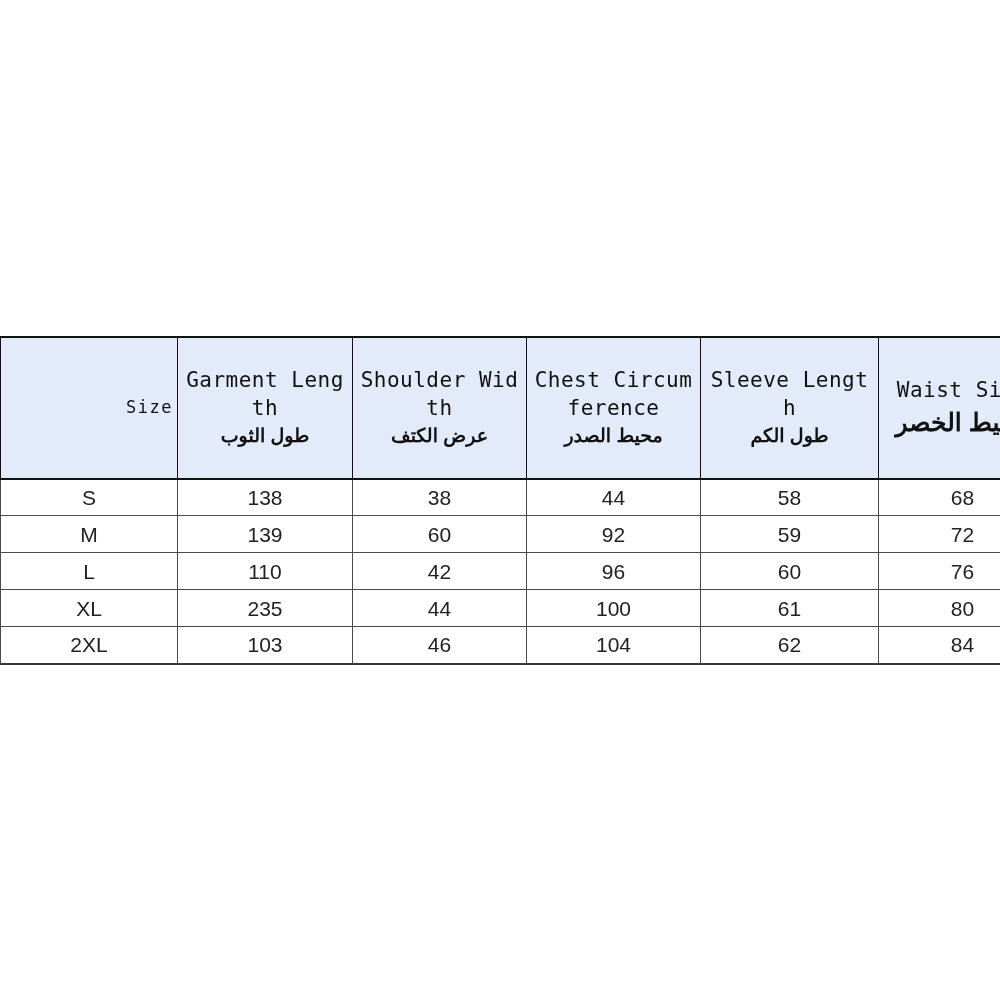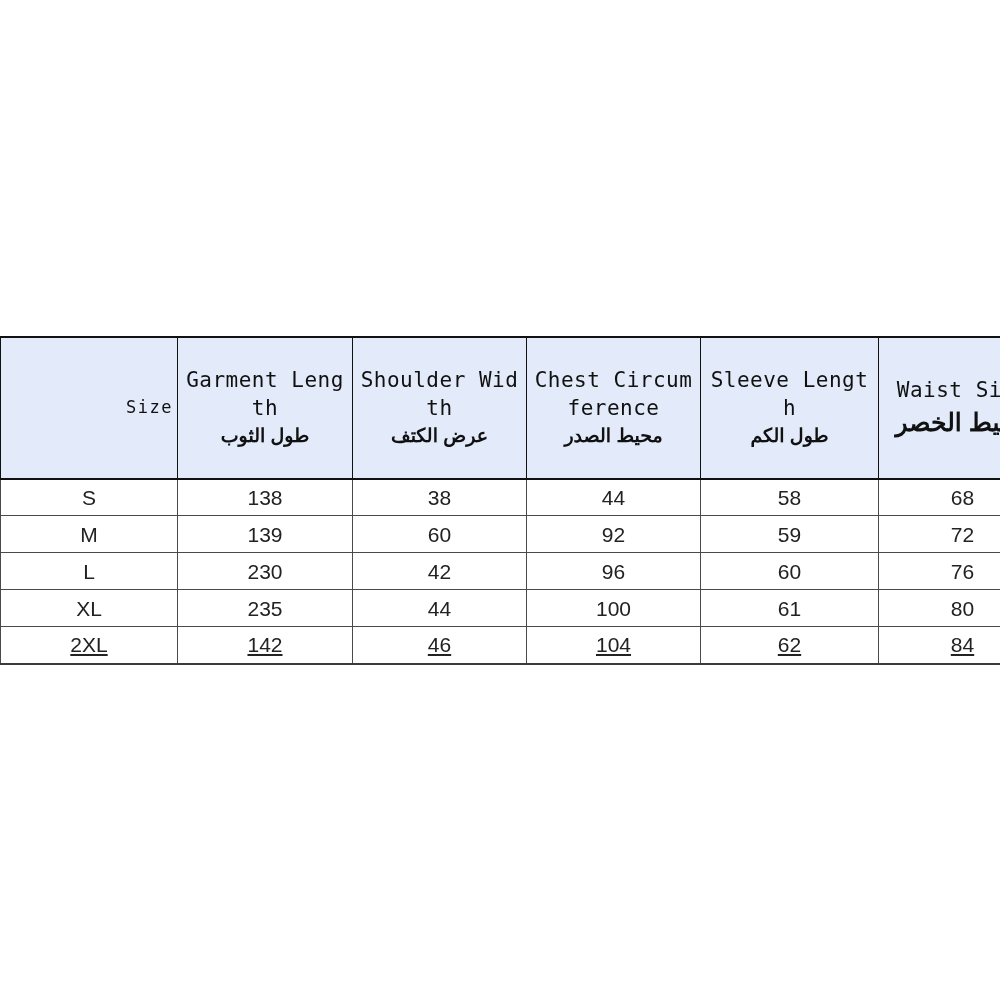--- a/index.html
+++ b/index.html
@@ -100,21 +100,20 @@
     font-family: "Liberation Sans", sans-serif;
     font-size: 21px;
     color: #222222;
     background: #ffffff;
     line-height: 1;
   }
 
   .size-table tbody tr:last-child td {
     border-bottom-width: 2px;
     border-bottom-color: #3a3a3a;
-    text-decoration: underline;
   }
 </style>
 </head>
 <body>
 
 <div id="page">
 
   <table class="size-table">
 
     <thead>
@@ -167,39 +166,39 @@
         <td>M</td>
         <td>139</td>
         <td>60</td>
         <td>92</td>
         <td>59</td>
         <td>72</td>
       </tr>
 
       <tr>
         <td>L</td>
-        <td>230</td>
+        <td>110</td>
         <td>42</td>
         <td>96</td>
         <td>60</td>
         <td>76</td>
       </tr>
 
       <tr>
         <td>XL</td>
         <td>235</td>
         <td>44</td>
         <td>100</td>
         <td>61</td>
         <td>80</td>
       </tr>
 
       <tr>
         <td>2XL</td>
-        <td>142</td>
+        <td>103</td>
         <td>46</td>
         <td>104</td>
         <td>62</td>
         <td>84</td>
       </tr>
 
     </tbody>
   </table>
 
 </div>

